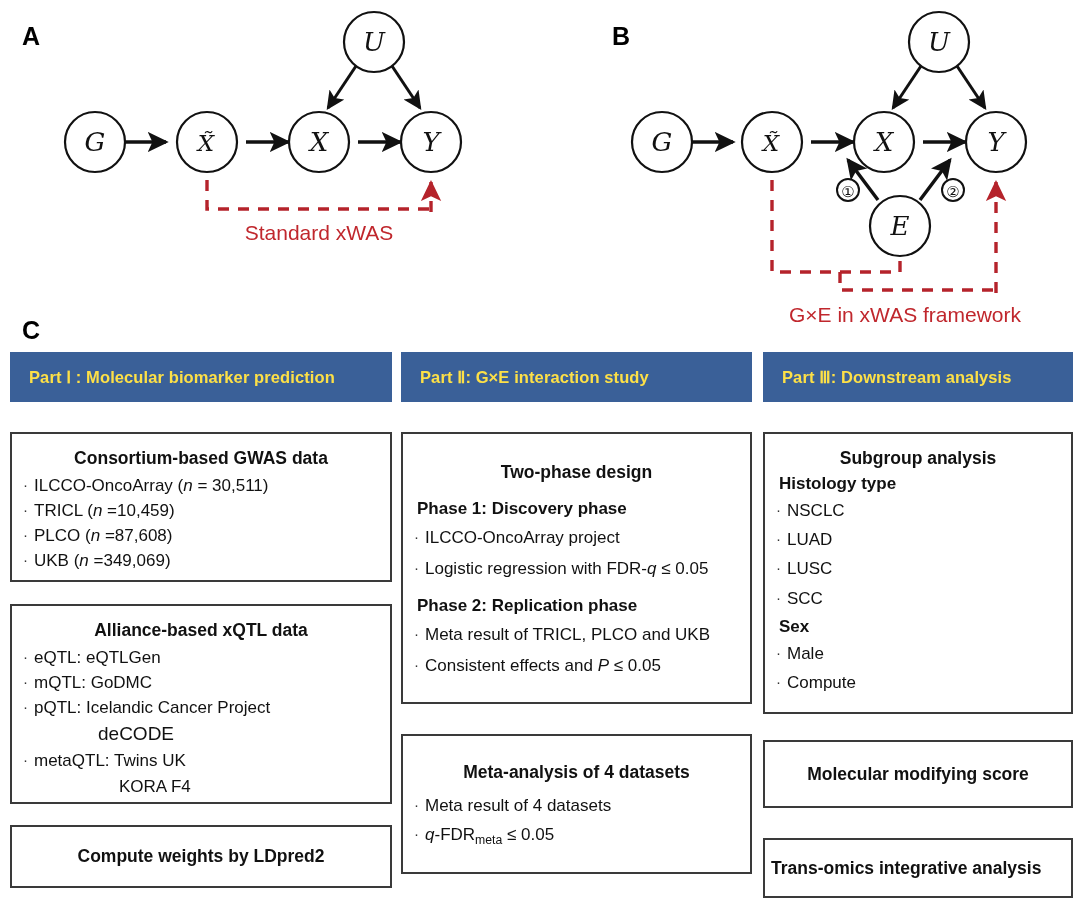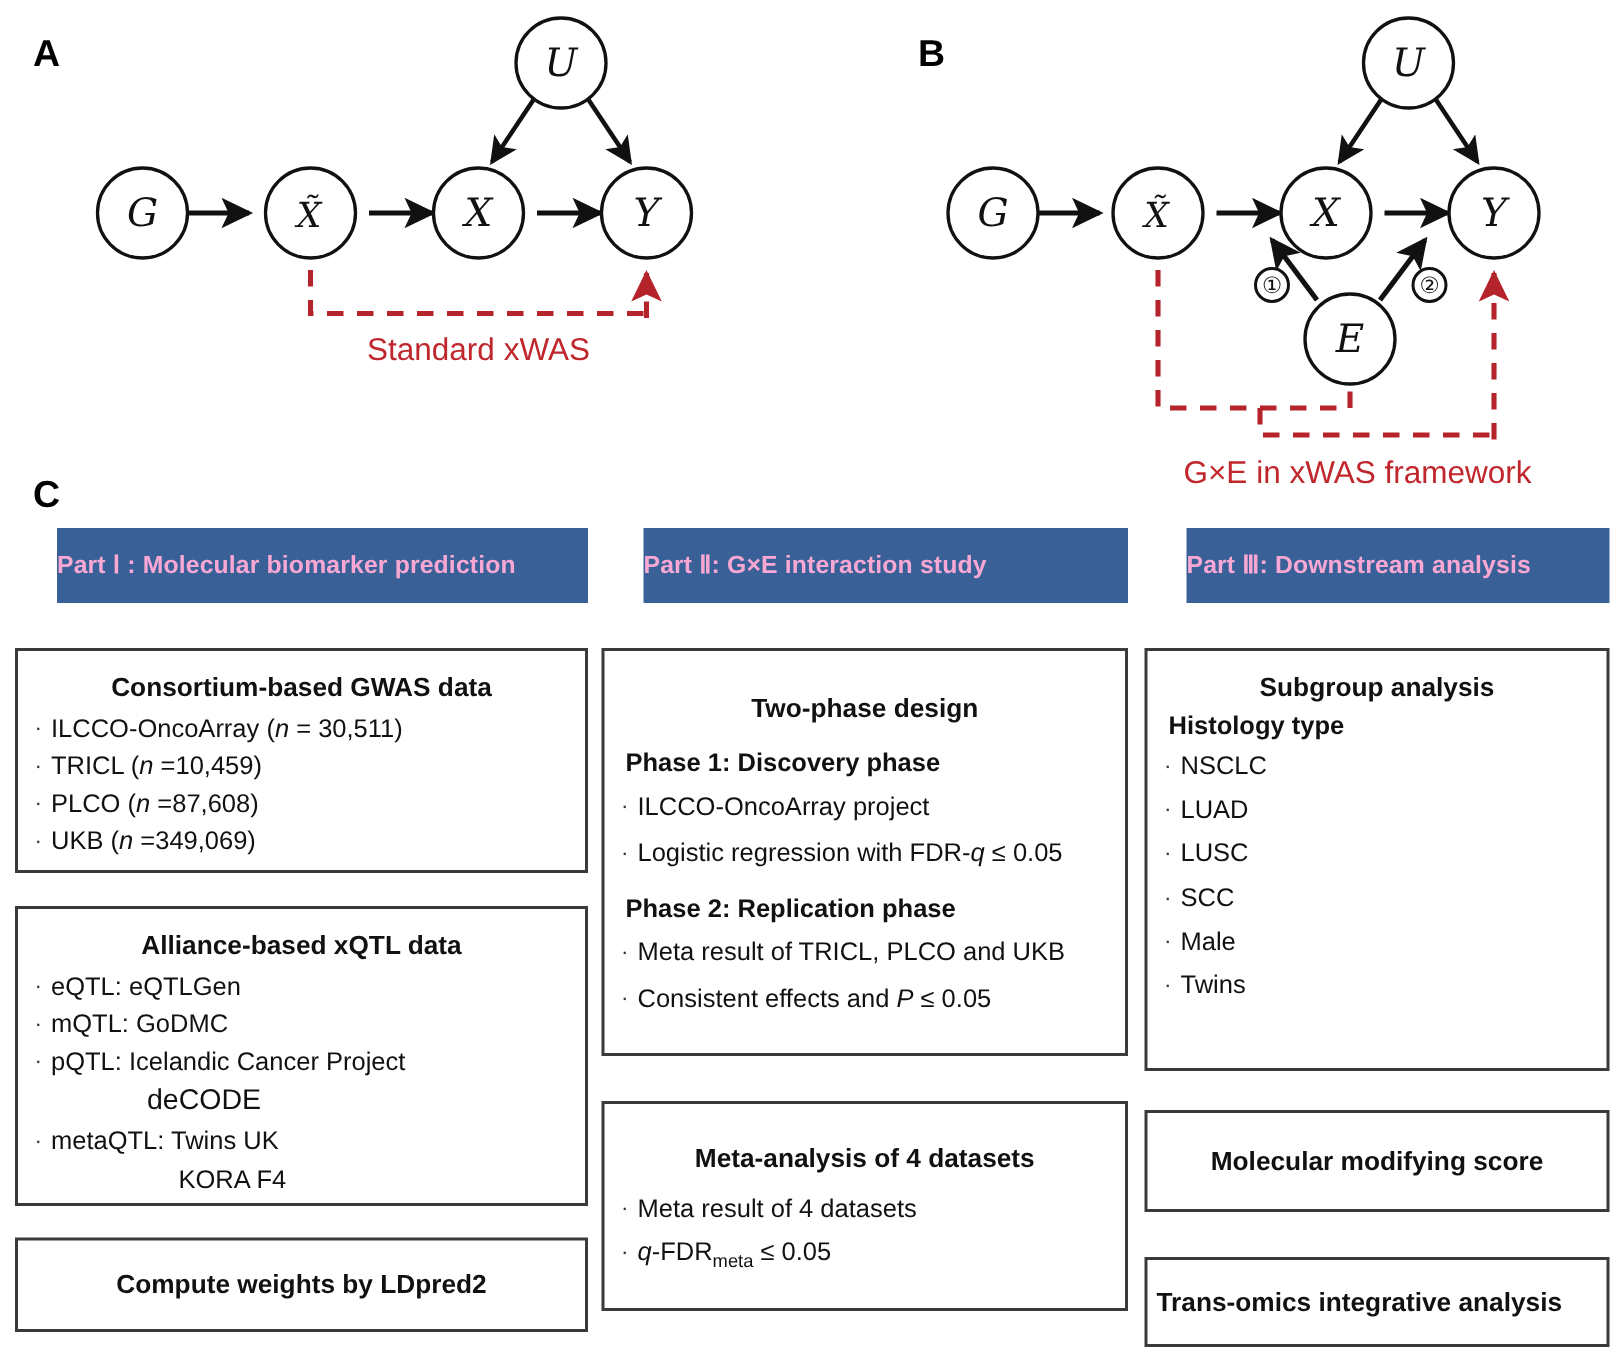--- a/index.html
+++ b/index.html
@@ -63,31 +63,30 @@
 
   
   #panel-c{position:absolute;left:0;top:352px;width:1080px;}
   .col{position:absolute;top:0;}
   #col-1{left:10px;width:382px;}
   #col-2{left:401px;width:351px;}
   #col-3{left:763px;width:310px;}
 
   .col-header{
     background:#3a6098;
-    color:#f9a8d4;
+    color:#fde047;
     font-weight:bold;
     font-size:16.5px;
     height:50px;
     display:flex;
     align-items:center;
-    padding-left:0;
+    padding-left:19px;
     box-sizing:border-box;
     letter-spacing:0.1px;
     white-space:nowrap;
-    margin-left:28px;
   }
   .box{
     border:2px solid #3a3a3a;
     background:#fff;
     box-sizing:border-box;
     padding:8px 10px 8px 10px;
   }
   .box-title{
     font-weight:bold;
     font-size:17.5px;
@@ -296,22 +295,23 @@
   <div class="col" id="col-3">
     <div class="col-header">Part Ⅲ: Downstream analysis</div>
 
     <div class="box" style="margin-top:30px;height:282px;">
       <div class="box-title">Subgroup analysis</div>
       <div class="sub-head" style="margin:2px 0 1px 4px;">Histology type</div>
       <div class="li" style="line-height:1.72;"><span class="bul">·</span><span>NSCLC</span></div>
       <div class="li" style="line-height:1.72;"><span class="bul">·</span><span>LUAD</span></div>
       <div class="li" style="line-height:1.72;"><span class="bul">·</span><span>LUSC</span></div>
       <div class="li" style="line-height:1.72;"><span class="bul">·</span><span>SCC</span></div>
+      <div class="sub-head" style="margin:3px 0 1px 4px;">Sex</div>
       <div class="li" style="line-height:1.72;"><span class="bul">·</span><span>Male</span></div>
-      <div class="li" style="line-height:1.72;"><span class="bul">·</span><span>Twins</span></div>
+      <div class="li" style="line-height:1.72;"><span class="bul">·</span><span>Compute</span></div>
     </div>
 
     <div class="plain-box" style="margin-top:26px;height:68px;">Molecular modifying score</div>
 
     <div class="plain-box plain-box-left" style="margin-top:30px;height:60px;">Trans-omics integrative analysis</div>
   </div>
 
 </div>
 
 </body></html>

